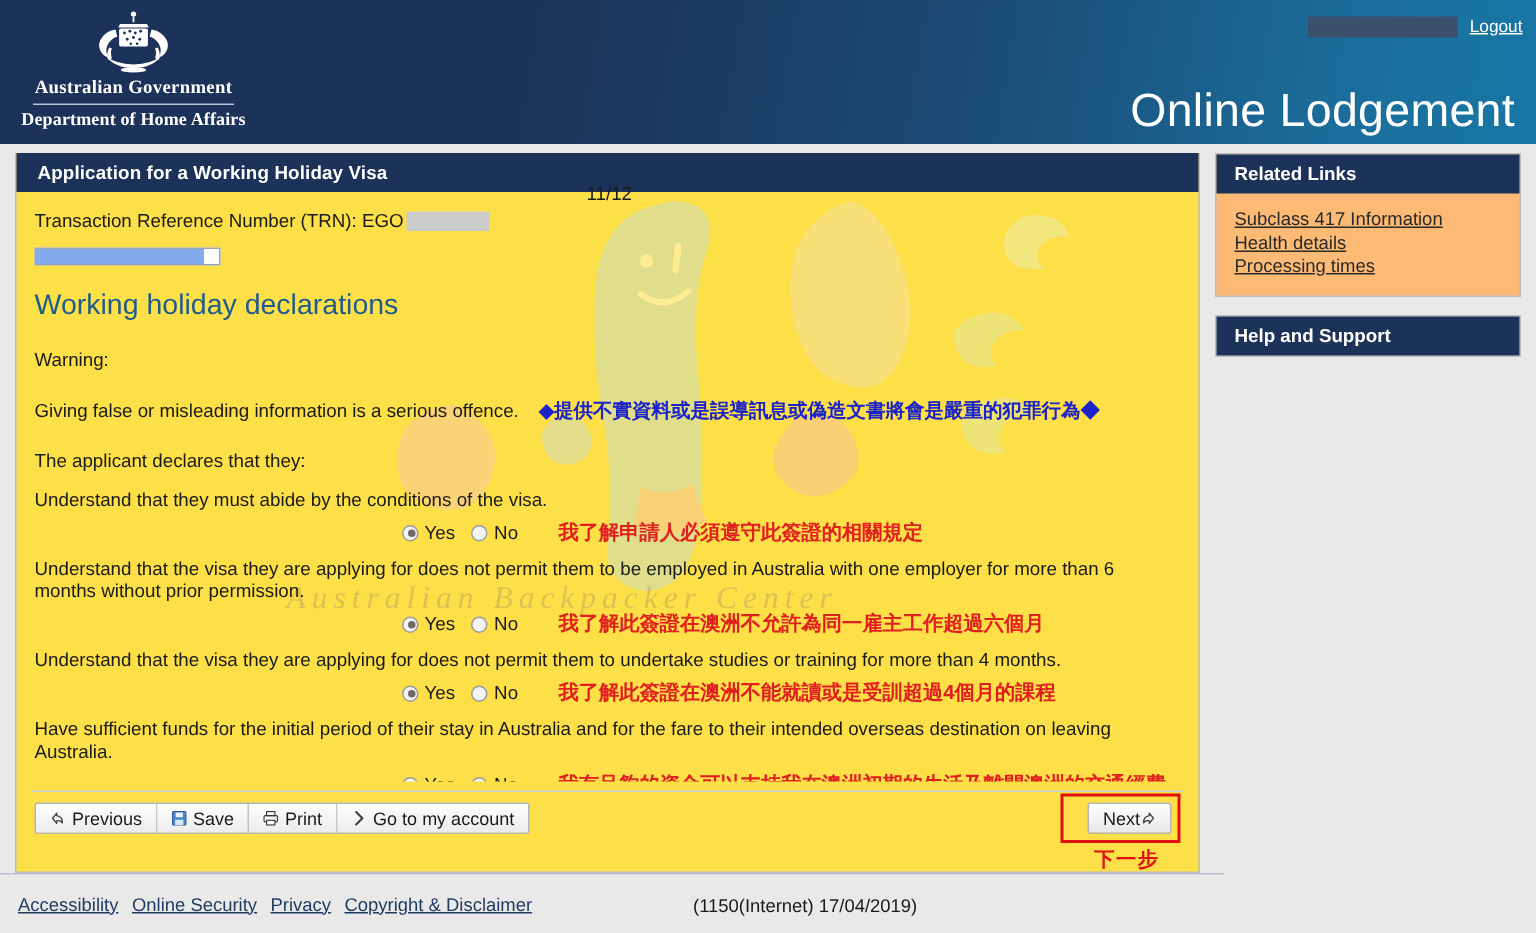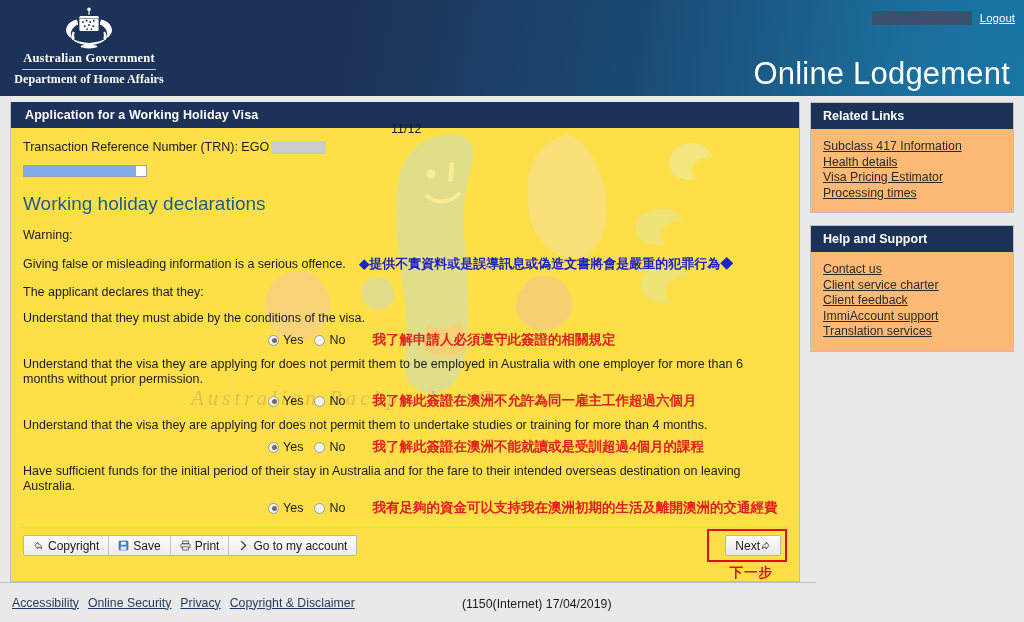--- a/index.html
+++ b/index.html
@@ -155,21 +155,21 @@
   }
 
   .section-title {
     margin-top: 16px;
     font-size: 19px;
     color: #1f5c8b;
     font-weight: 400;
   }
   .para {
     font-size: 12.5px; color: #1a1a1a;
-    margin-top: 13px;
+    margin-top: 18px;
     line-height: 15px;
   }
   .zh-blue {
     color: #1c23c8;
     font-weight: bold;
     font-size: 13px;
     margin-left: 10px;
   }
   .decl-text {
     font-size: 12.5px; color: #1a1a1a;
@@ -474,21 +474,21 @@
 
       <div class="toolbar-zone">
         <div class="btn-group">
 
           <div class="tbtn">
             <span class="icon">
               <svg width="11" height="11" viewBox="0 0 16 16">
                   <path d="M7 3 L3 8 L7 13 L7 10.5 Q11 10 12.5 12.5 Q12.8 6.5 7 5.5 Z" fill="none" stroke="#3a3a3a" stroke-width="1.2" stroke-linejoin="round"></path>
                 </svg>
             </span>
-            <span>Copyright</span>
+            <span>Previous</span>
           </div>
 
           <div class="tbtn">
             <span class="icon">
               <svg width="11" height="11" viewBox="0 0 16 16">
                   <rect x="1.5" y="1.5" width="13" height="13" rx="1" fill="#4b86c8" stroke="#2f5e95"></rect>
                   <rect x="4.5" y="2.5" width="7" height="4.5" fill="#eaf2fb"></rect>
                   <rect x="4" y="9.5" width="8" height="5" fill="#dbe8f7"></rect>
                 </svg>
             </span>
@@ -528,33 +528,25 @@
         <div class="next-anno">下一步</div>
       </div>
     </div>
 
     <div class="side-col">
       <div class="panel">
         <div class="panel-head">Related Links</div>
         <div class="panel-body" id="panel0">
             <span class="panel-link">Subclass 417 Information</span>
             <span class="panel-link">Health details</span>
-            <span class="panel-link">Visa Pricing Estimator</span>
             <span class="panel-link">Processing times</span>
           </div>
       </div>
       <div class="panel">
         <div class="panel-head">Help and Support</div>
-        <div class="panel-body" id="panel1">
-            <span class="panel-link">Contact us</span>
-            <span class="panel-link">Client service charter</span>
-            <span class="panel-link">Client feedback</span>
-            <span class="panel-link">ImmiAccount support</span>
-            <span class="panel-link">Translation services</span>
-          </div>
       </div>
     </div>
   </div>
 
   <div class="footer">
     <div class="footer-inner" id="footerLinks">
         <span class="footer-link">Accessibility</span>
         <span class="footer-link">Online Security</span>
         <span class="footer-link">Privacy</span>
         <span class="footer-link">Copyright &amp; Disclaimer</span>

